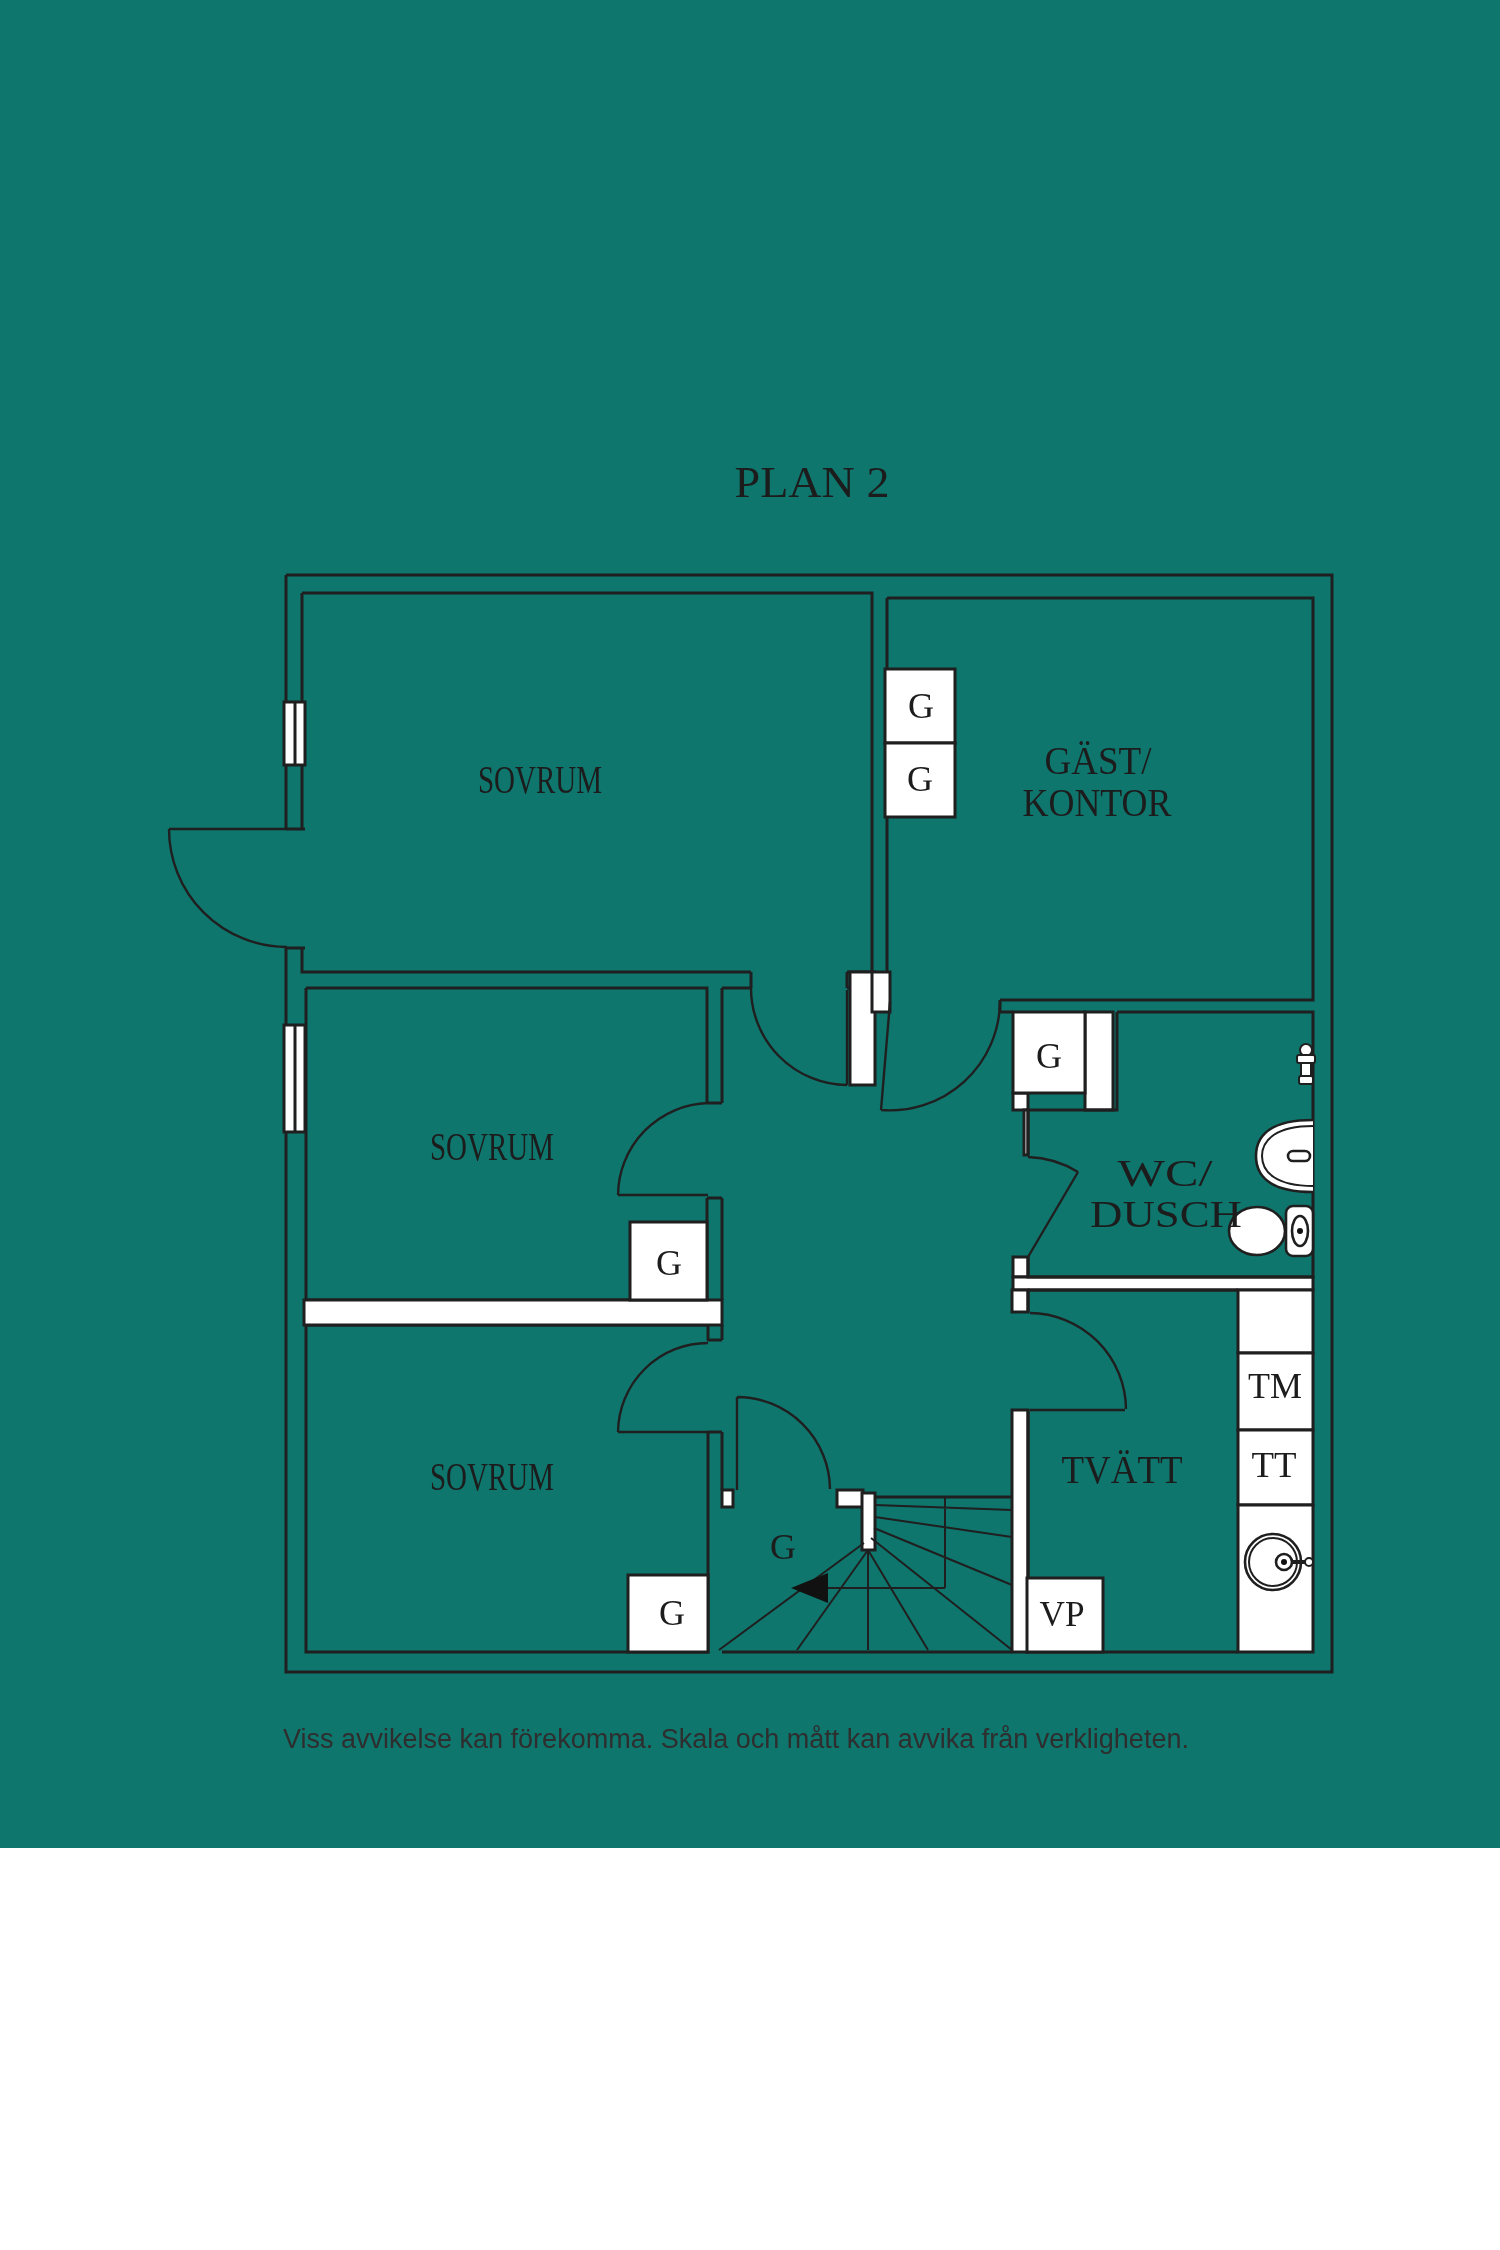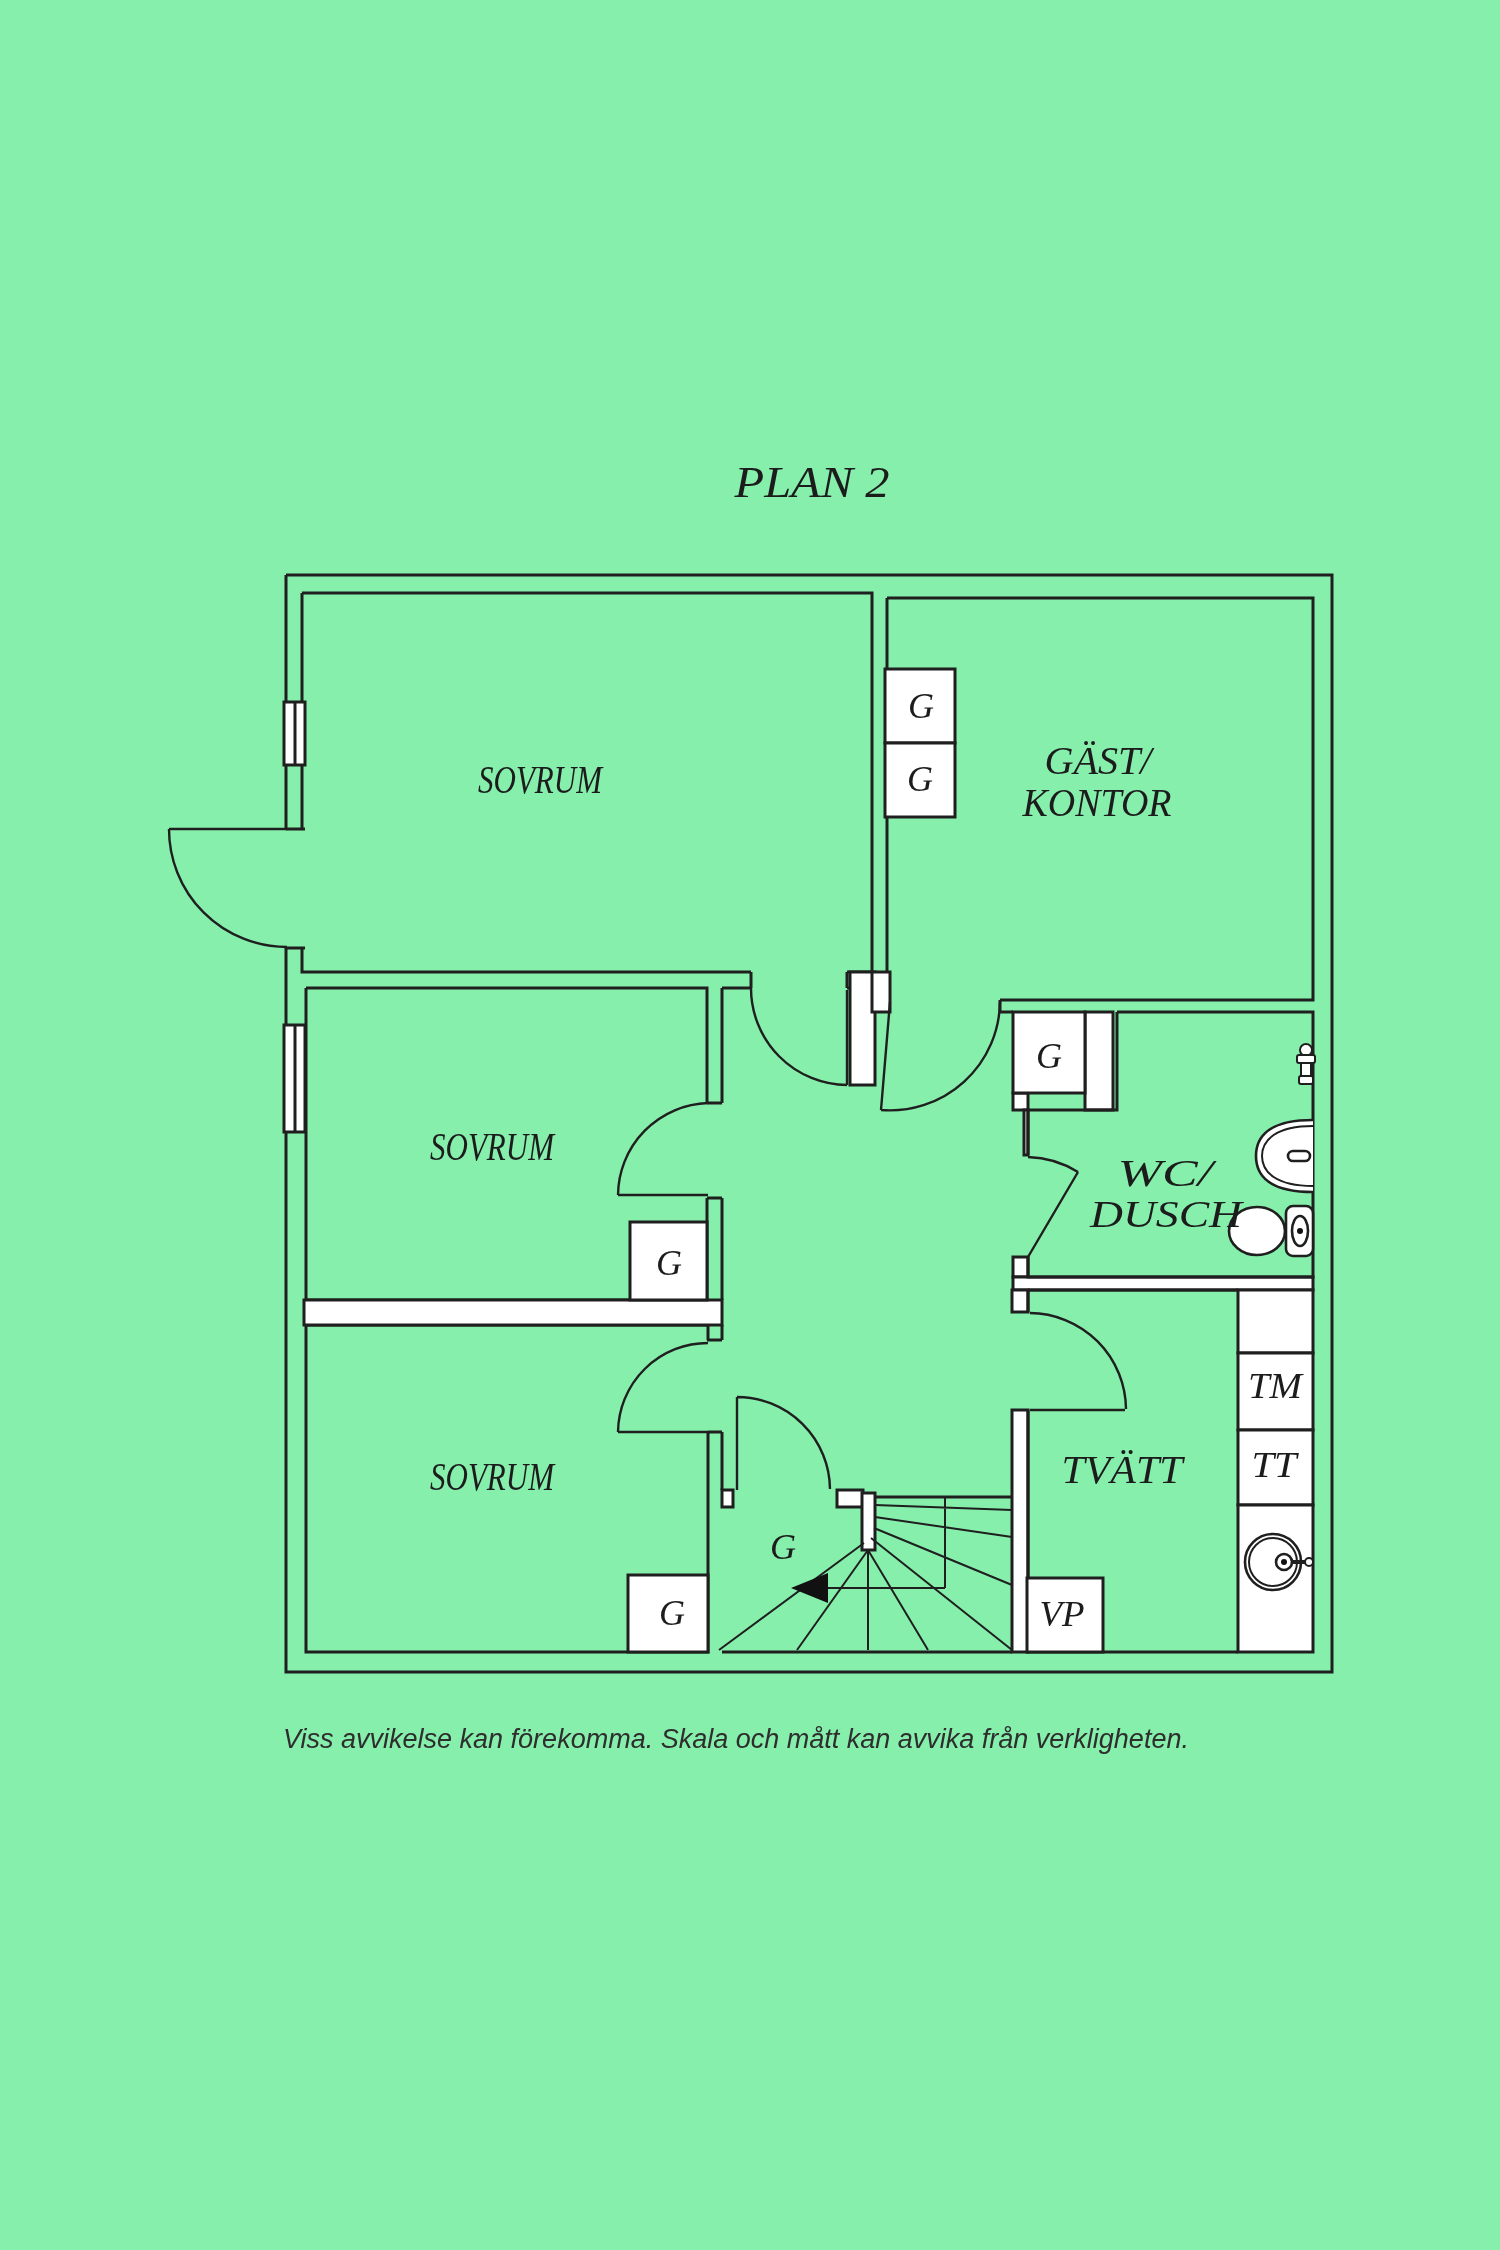--- a/index.html
+++ b/index.html
@@ -1,22 +1,21 @@
 <!DOCTYPE html>
 <html><head>
 <meta charset="utf-8">
 <style>
   html, body { margin: 0; padding: 0; background: #ffffff; }
   .page {
     position: relative;
     width: 1500px;
-    height: 2250px;
-    background: #86efac;
+    height: 1848px;
+    background: #0f766e;
     font-family: "Liberation Serif", serif;
-    font-style: italic;
   }
   svg { display: block; }
   .wall   { fill: none; stroke: #1f1f1f; stroke-width: 3; stroke-linecap: butt; stroke-linejoin: miter; }
   .wblock { fill: #ffffff; stroke: #1f1f1f; stroke-width: 3; }
   .door   { fill: none; stroke: #1f1f1f; stroke-width: 2.4; }
   .tread  { fill: none; stroke: #1f1f1f; stroke-width: 2; }
   .fix    { fill: #ffffff; stroke: #1f1f1f; stroke-width: 2.6; }
   .soliddark { fill: #111111; stroke: none; }
   .roomlabel {
     font-family: "Liberation Serif", serif;

